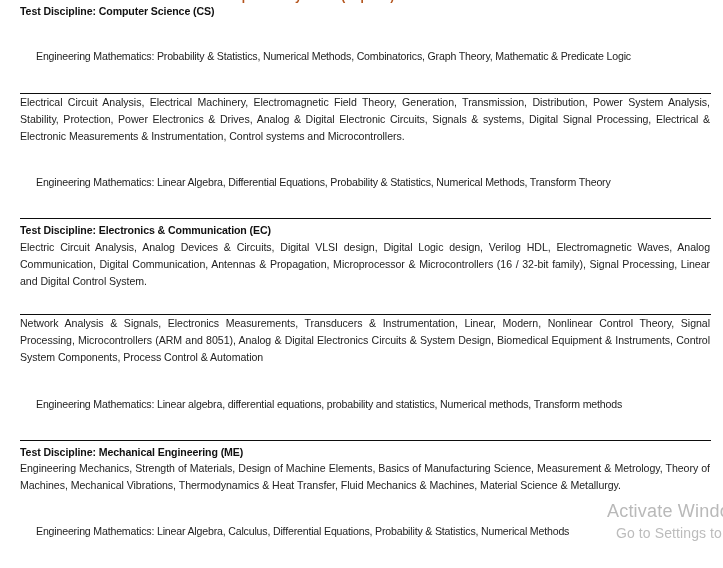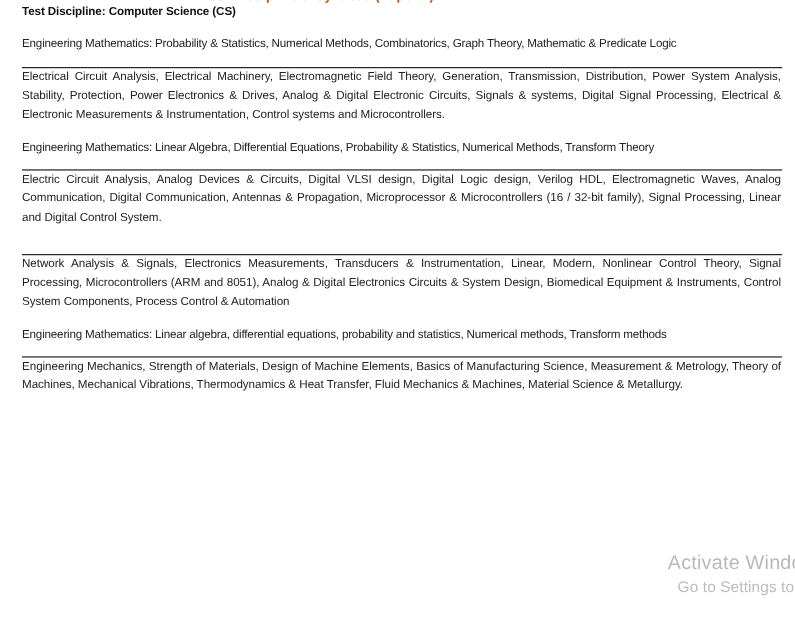--- a/index.html
+++ b/index.html
@@ -80,21 +80,21 @@
     text-justify: inter-word;
     margin: 0;
     padding-right: 2px;
     letter-spacing: -0.05px;
   }
 
   .sec-math {
     font-size: 10.6px;
     color: #232323;
     line-height: 1.62;
-    margin: 0;
+    margin: 16px;
     letter-spacing: -0.18px;
     white-space: nowrap;
   }
 
   .gap-before-math {
     height: 13px;
   }
   .gap-after-math {
     height: 11px;
   }
@@ -149,35 +149,38 @@
       </div>
       <div class="divider"></div>
       <div class="section">
         <div class="sec-body">Electrical Circuit Analysis, Electrical Machinery, Electromagnetic Field Theory, Generation, Transmission, Distribution, Power System Analysis, Stability, Protection, Power Electronics &amp; Drives, Analog &amp; Digital Electronic Circuits, Signals &amp; systems, Digital Signal Processing, Electrical &amp; Electronic Measurements &amp; Instrumentation, Control systems and Microcontrollers.</div>
         <div class="gap-before-math"></div>
         <div class="sec-math">Engineering Mathematics: Linear Algebra, Differential Equations, Probability &amp; Statistics, Numerical Methods, Transform Theory</div>
         <div class="gap-after-math"></div>
       </div>
       <div class="divider"></div>
       <div class="section">
+        <div class="sec-head">Test Discipline: Electronics &amp; Communication (EC)</div>
         <div class="sec-body">Electric Circuit Analysis, Analog Devices &amp; Circuits, Digital VLSI design, Digital Logic design, Verilog HDL, Electromagnetic Waves, Analog Communication, Digital Communication, Antennas &amp; Propagation, Microprocessor &amp; Microcontrollers (16 / 32-bit family), Signal Processing, Linear and Digital Control System.</div>
         <div class="gap-before-math"></div>
         <div class="gap-after-math"></div>
       </div>
       <div class="divider"></div>
       <div class="section">
         <div class="sec-body">Network Analysis &amp; Signals, Electronics Measurements, Transducers &amp; Instrumentation, Linear, Modern, Nonlinear Control Theory, Signal Processing, Microcontrollers (ARM and 8051), Analog &amp; Digital Electronics Circuits &amp; System Design, Biomedical Equipment &amp; Instruments, Control System Components, Process Control &amp; Automation</div>
         <div class="gap-before-math"></div>
         <div class="sec-math">Engineering Mathematics: Linear algebra, differential equations, probability and statistics, Numerical methods, Transform methods</div>
         <div class="gap-after-math"></div>
       </div>
       <div class="divider"></div>
       <div class="section">
+        <div class="sec-head">Test Discipline: Mechanical Engineering (ME)</div>
         <div class="sec-body">Engineering Mechanics, Strength of Materials, Design of Machine Elements, Basics of Manufacturing Science, Measurement &amp; Metrology, Theory of Machines, Mechanical Vibrations, Thermodynamics &amp; Heat Transfer, Fluid Mechanics &amp; Machines, Material Science &amp; Metallurgy.</div>
         <div class="gap-before-math"></div>
+        <div class="sec-math">Engineering Mathematics: Linear Algebra, Calculus, Differential Equations, Probability &amp; Statistics, Numerical Methods</div>
         <div class="gap-after-math"></div>
       </div>
     </div>
 
   <div class="watermark">
     <div class="wm-line1">Activate Windows</div>
     <div class="wm-line2">Go to Settings to activate Windows.</div>
   </div>
 
 </div>

